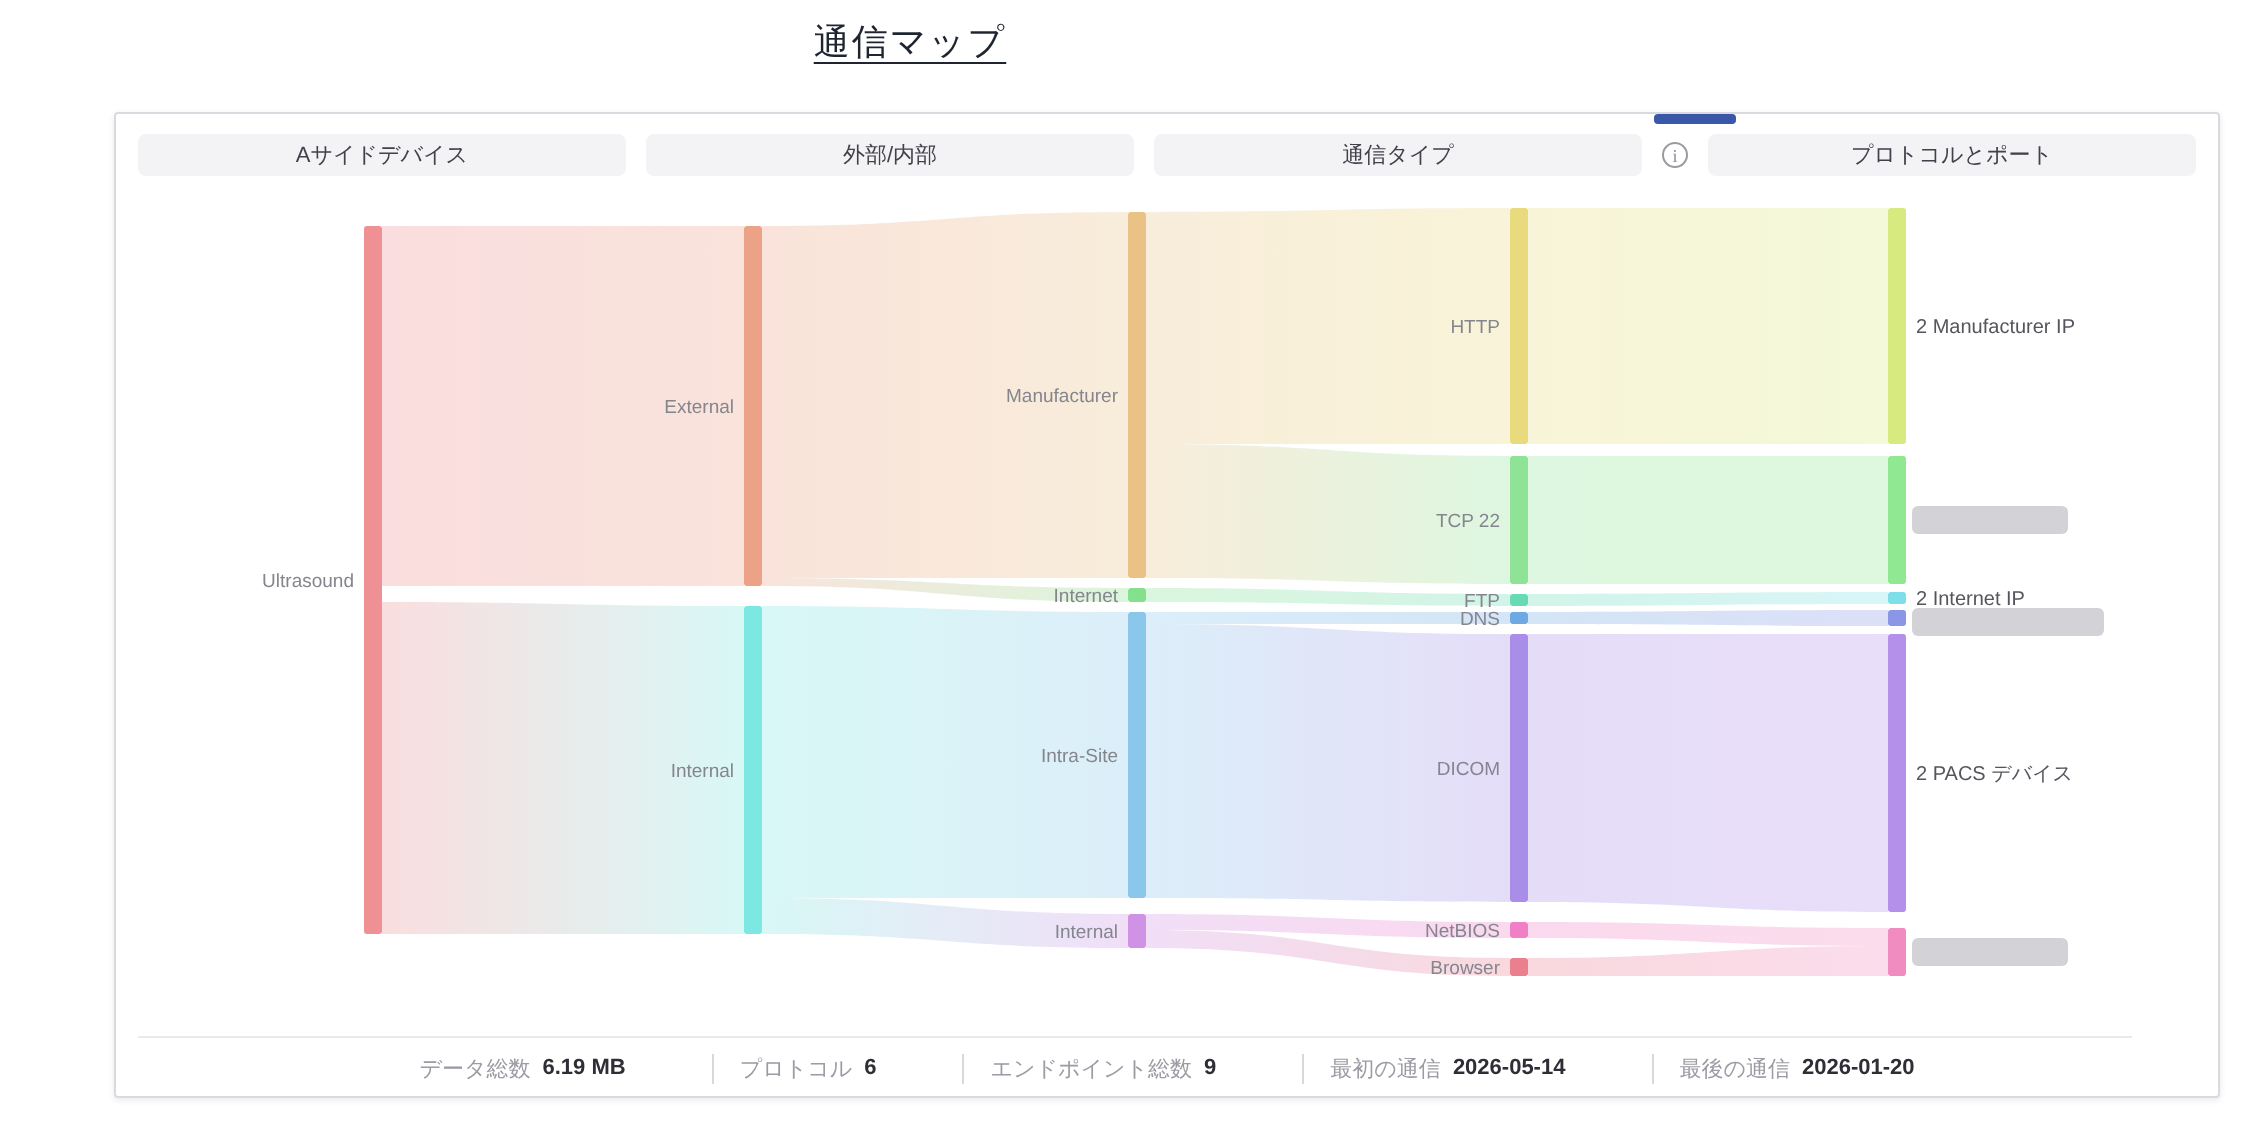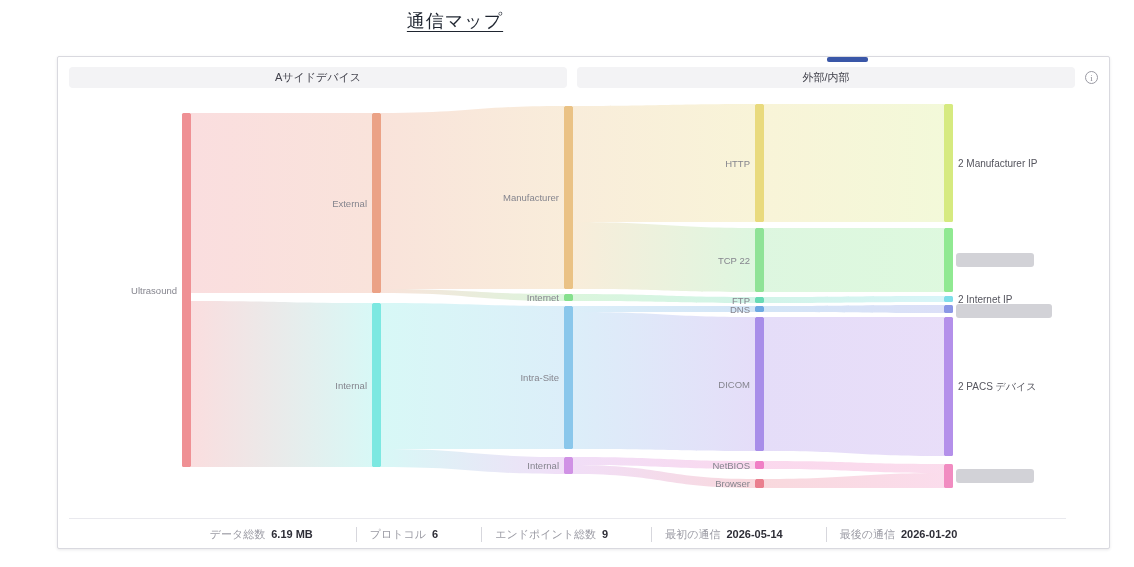--- a/index.html
+++ b/index.html
@@ -39,21 +39,23 @@
 
   <div class="page-title">通信マップ</div>
 
   <div class="scroll-indicator" style="background: rgb(58, 87, 168);"></div>
 
   <div class="card">
 
     <div class="col-headers">
       <div class="col-pill">Aサイドデバイス</div>
       <div class="col-pill">外部/内部</div>
+      <div class="col-pill">通信タイプ</div>
       <div class="info-icon">i</div>
+      <div class="col-pill">プロトコルとポート</div>
     </div>
 
     <div class="sankey-wrap">
       <svg width="1019" height="491" viewBox="57 56 1019 491">
           <defs>
             <linearGradient id="lg0" x1="0" y1="0" x2="1" y2="0">
               <stop offset="0%" stop-color="#ef9094" stop-opacity="0.3"></stop>
               <stop offset="100%" stop-color="#eba286" stop-opacity="0.3"></stop>
             </linearGradient>
             <linearGradient id="lg1" x1="0" y1="0" x2="1" y2="0">

